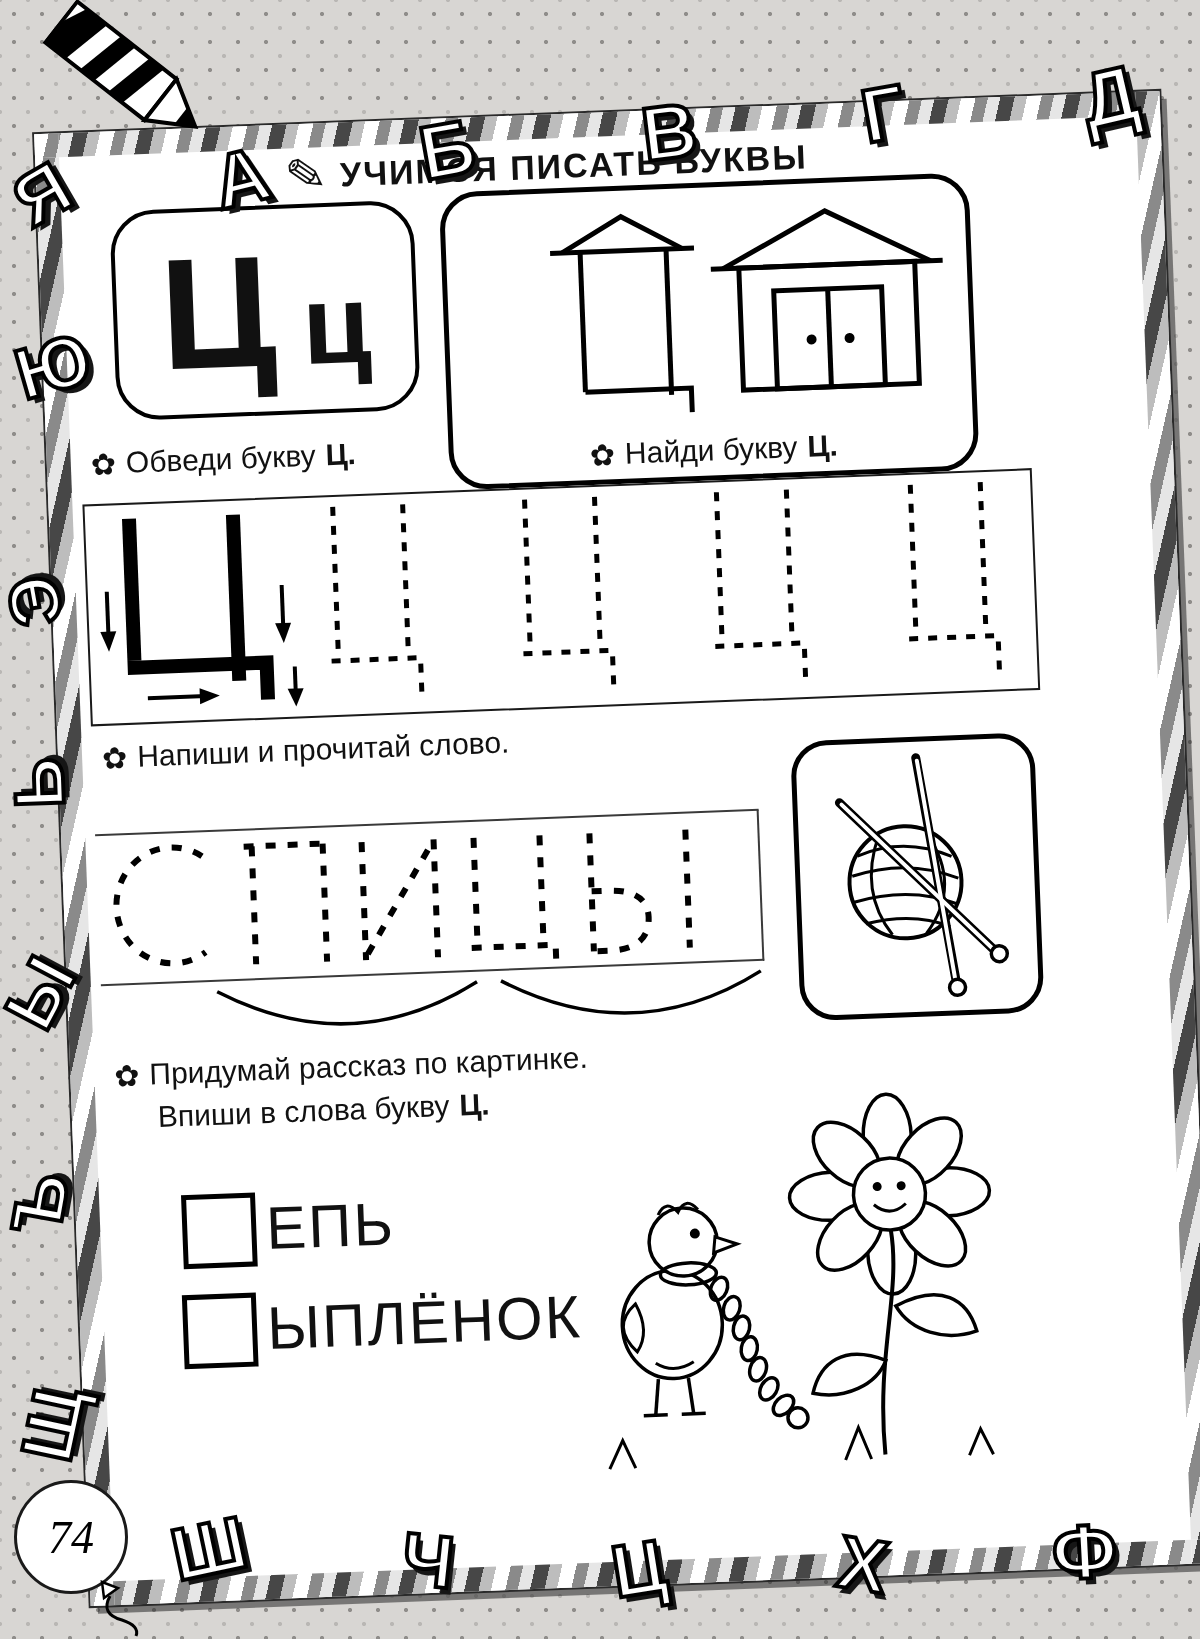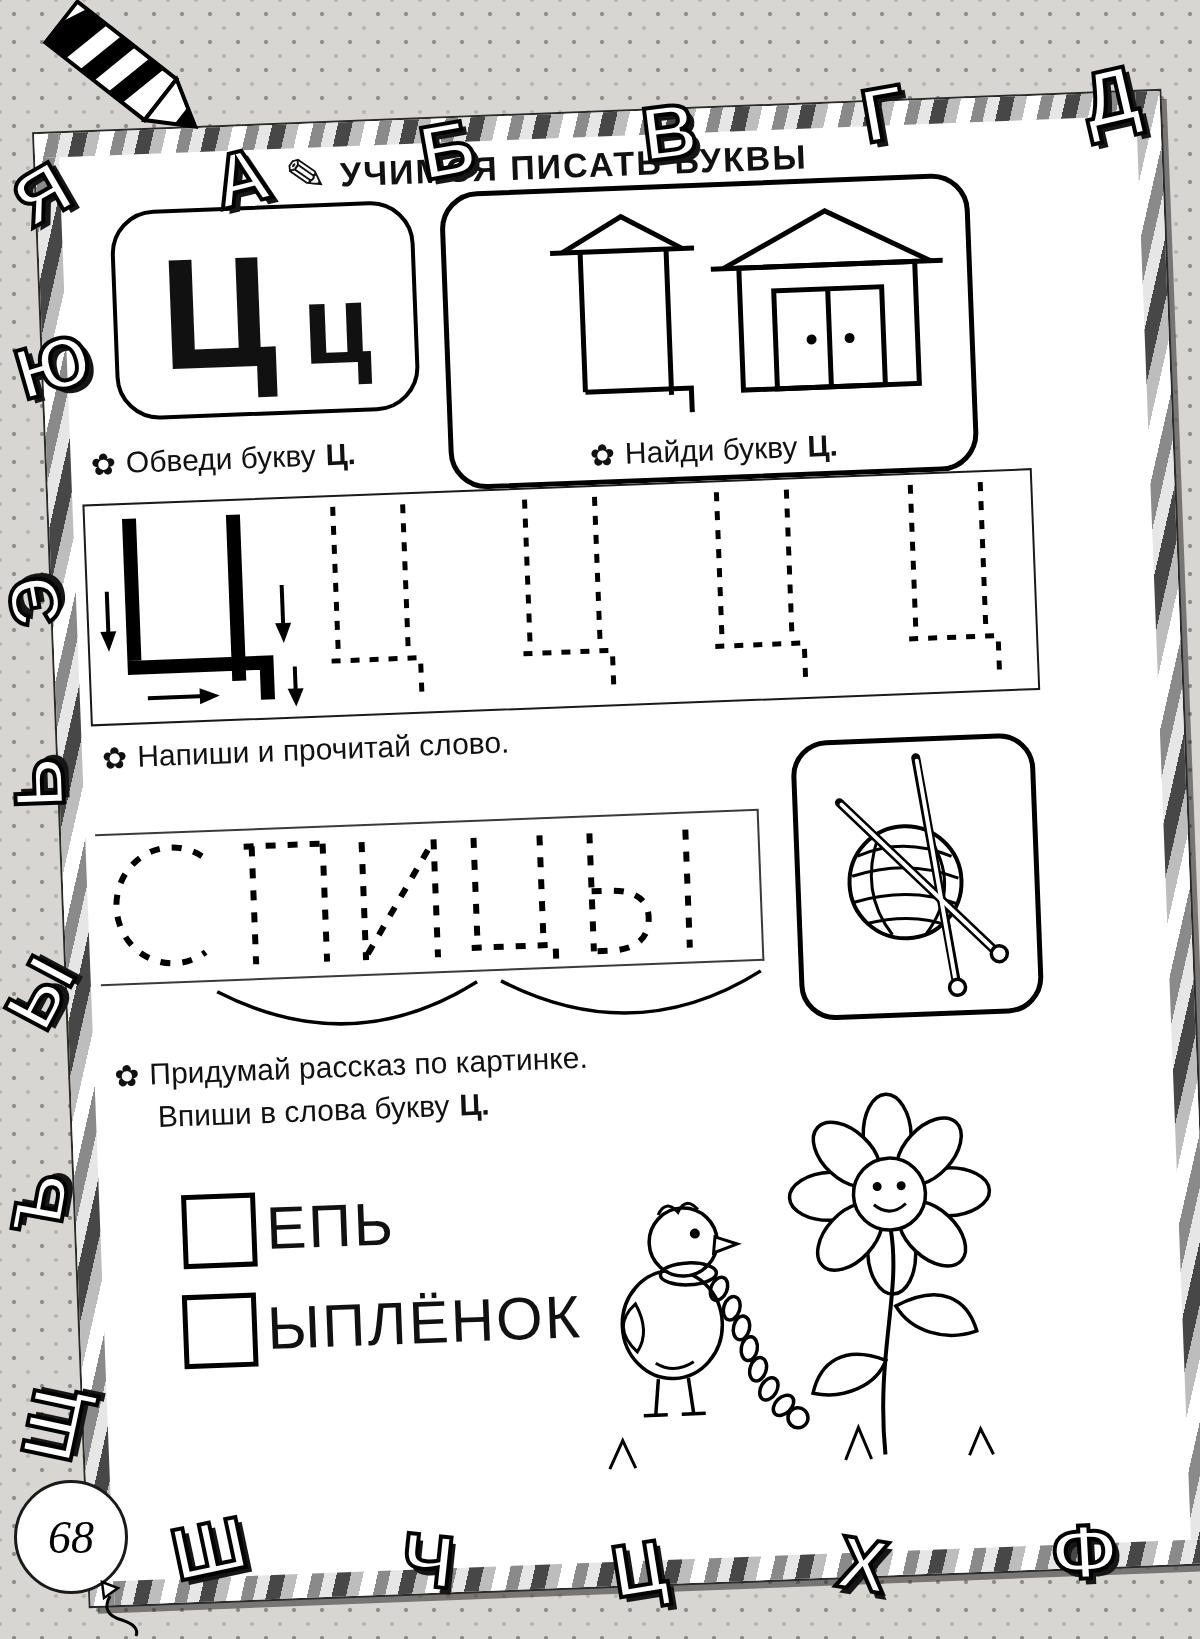--- a/index.html
+++ b/index.html
@@ -357,18 +357,18 @@
         <ellipse cx="222" cy="330" rx="8" ry="12" transform="rotate(32 222 330)"></ellipse>
         <ellipse cx="236" cy="347" rx="8" ry="12" transform="rotate(48 236 347)"></ellipse>
       </g>
       <circle cx="250" cy="360" r="10" fill="#fff" stroke="#000" stroke-width="3.5"></circle>
     </svg>
 
   </div>
 </div>
 
 <div class="balloon">
-  <span>68</span>
+  <span>74</span>
 </div>
 <svg class="balloon-string" width="70" height="58" viewBox="0 0 70 58">
   <polygon points="6,2 22,8 8,18" fill="#fff" stroke="#000" stroke-width="2.5"></polygon>
   <path d="M14 16 Q4 34 26 40 Q44 46 40 56" fill="none" stroke="#000" stroke-width="3"></path>
 </svg>
 
 </body></html>

